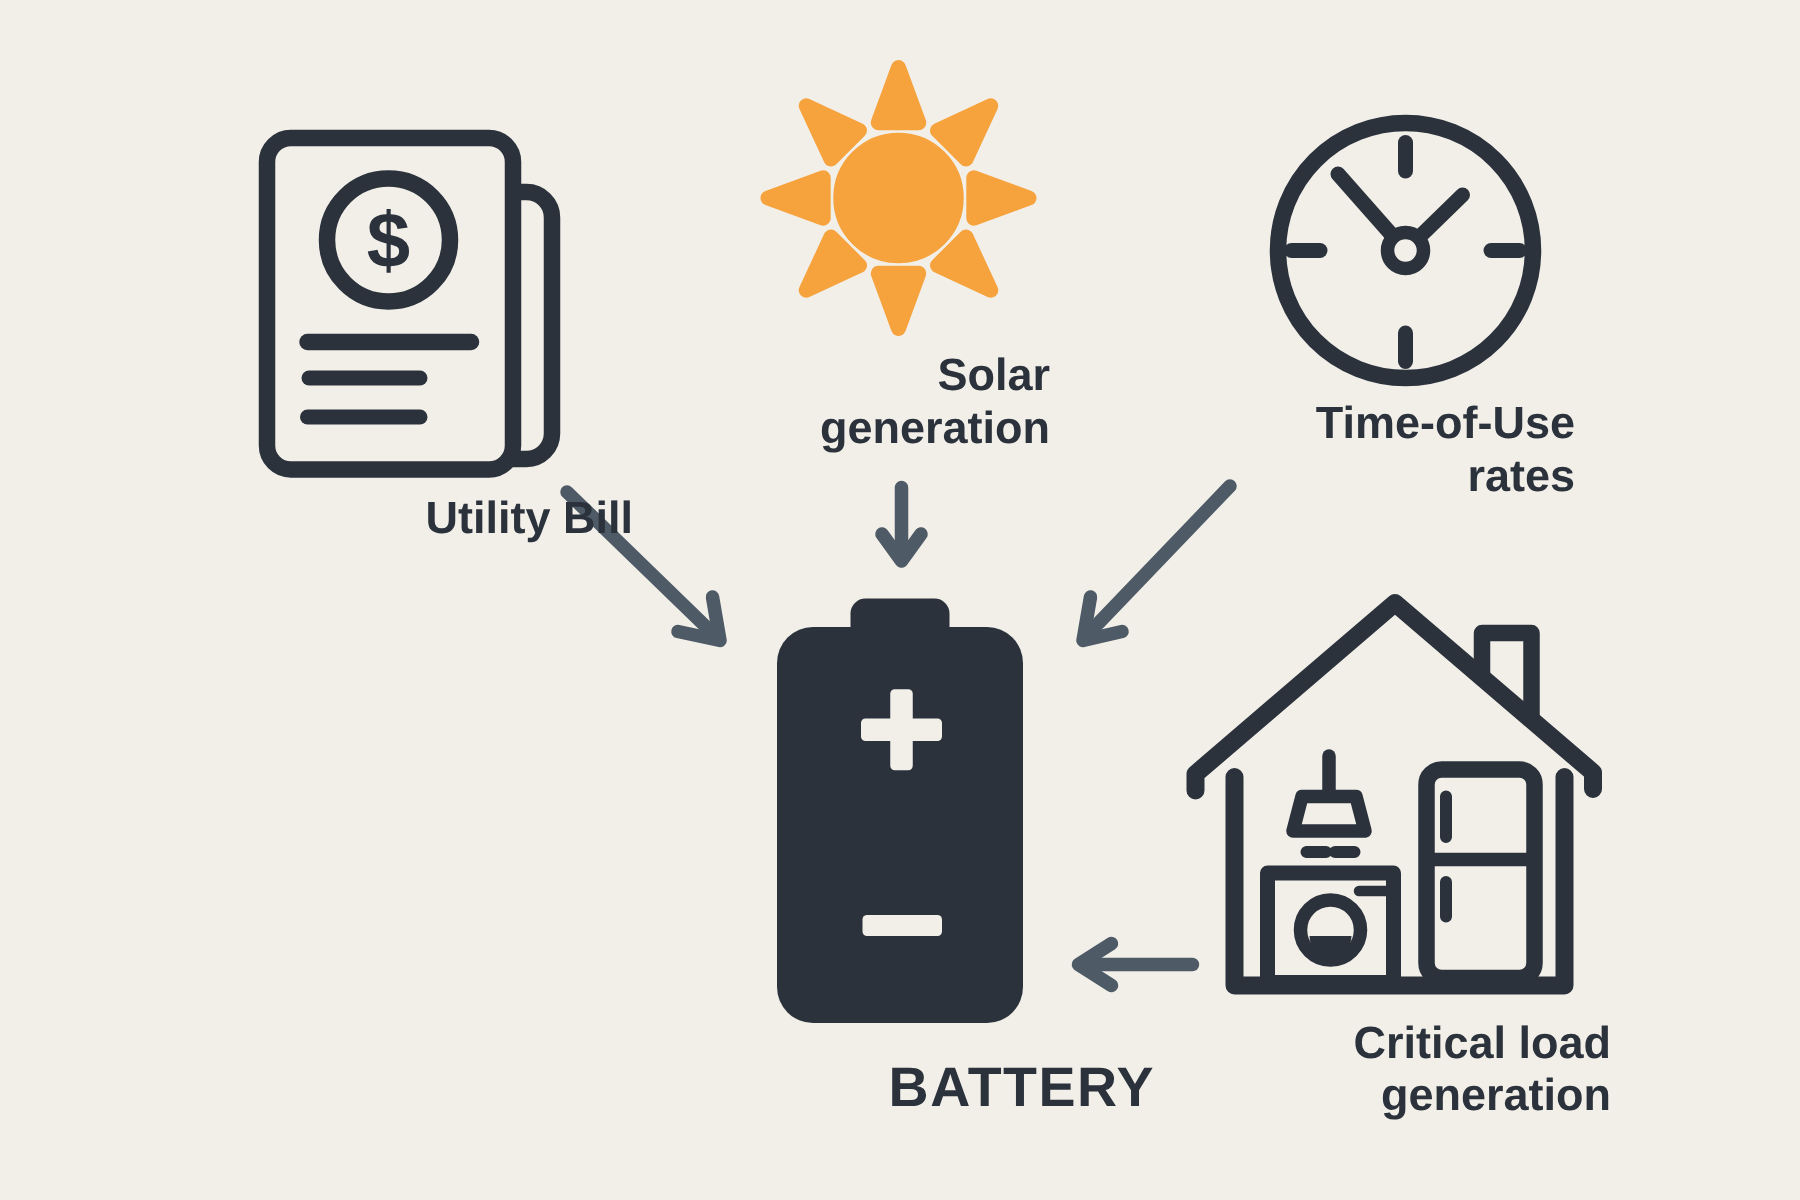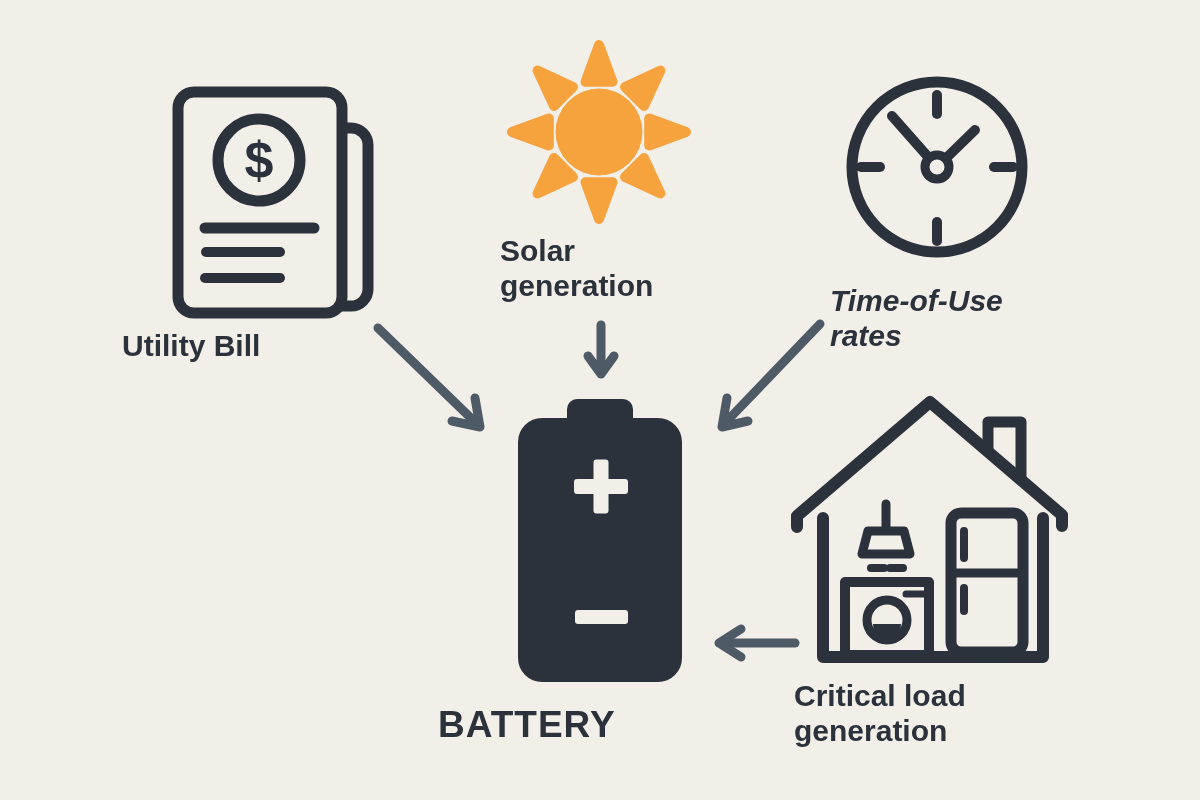--- a/index.html
+++ b/index.html
@@ -36,33 +36,33 @@
   .dollar-text {
     fill: var(--c-ink);
     font-family: "Liberation Sans", sans-serif;
     font-weight: 700;
     font-size: 52px;
   }
   
   .label {
     position: absolute;
     transform: translateX(-50%);
-    text-align: left;
+    text-align: right;
     color: var(--c-ink);
     font-weight: 600;
     font-size: 30px;
     line-height: 1.18;
     white-space: pre-line;
   }
   .label.utility  { left: 272px;  top: 328px; width: 300px; }
   .label.solar    { left: 600px;  top: 233px; width: 200px; }
-  .label.tou      { left: 940px;  top: 283px; width: 220px; font-style: italic; }
+  .label.tou      { left: 940px;  top: 265px; width: 220px; }
   .label.critical { left: 934px;  top: 678px; width: 280px; }
   .label.battery-label {
-    left: 588px; top: 703px; width: 300px;
+    left: 620px; top: 703px; width: 300px;
     font-size: 37px; font-weight: 700; letter-spacing: 1px;
   }
 </style>
 </head>
 <body>
 
 <div class="canvas">
 
   <svg class="diagram" viewBox="0 0 1200 800">
 

